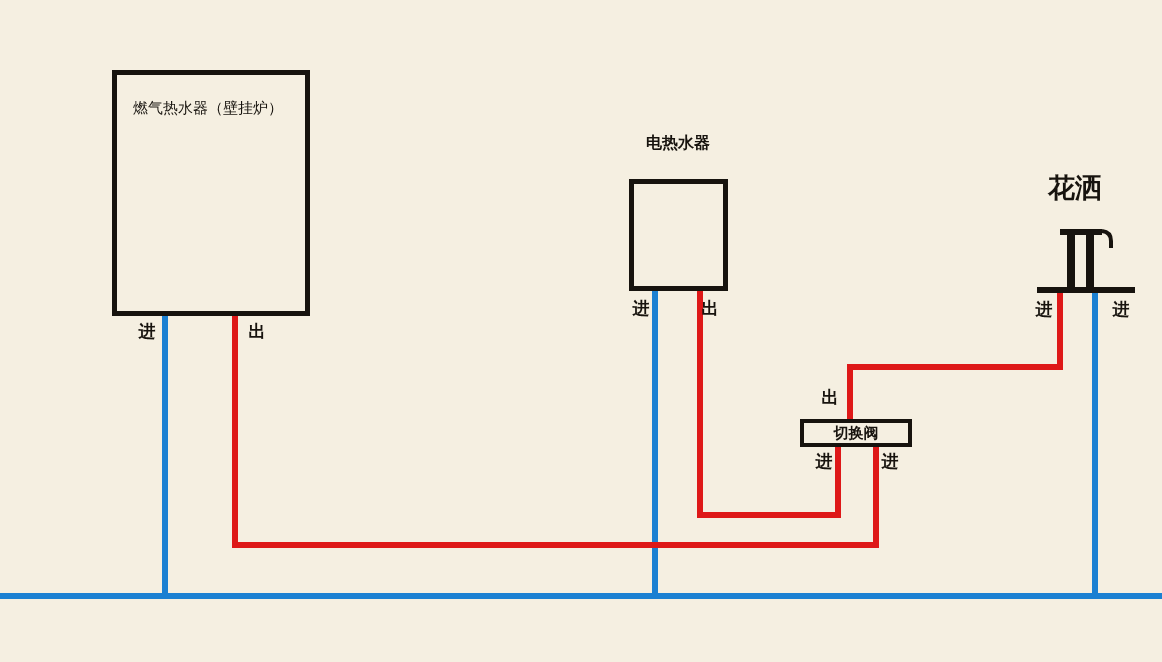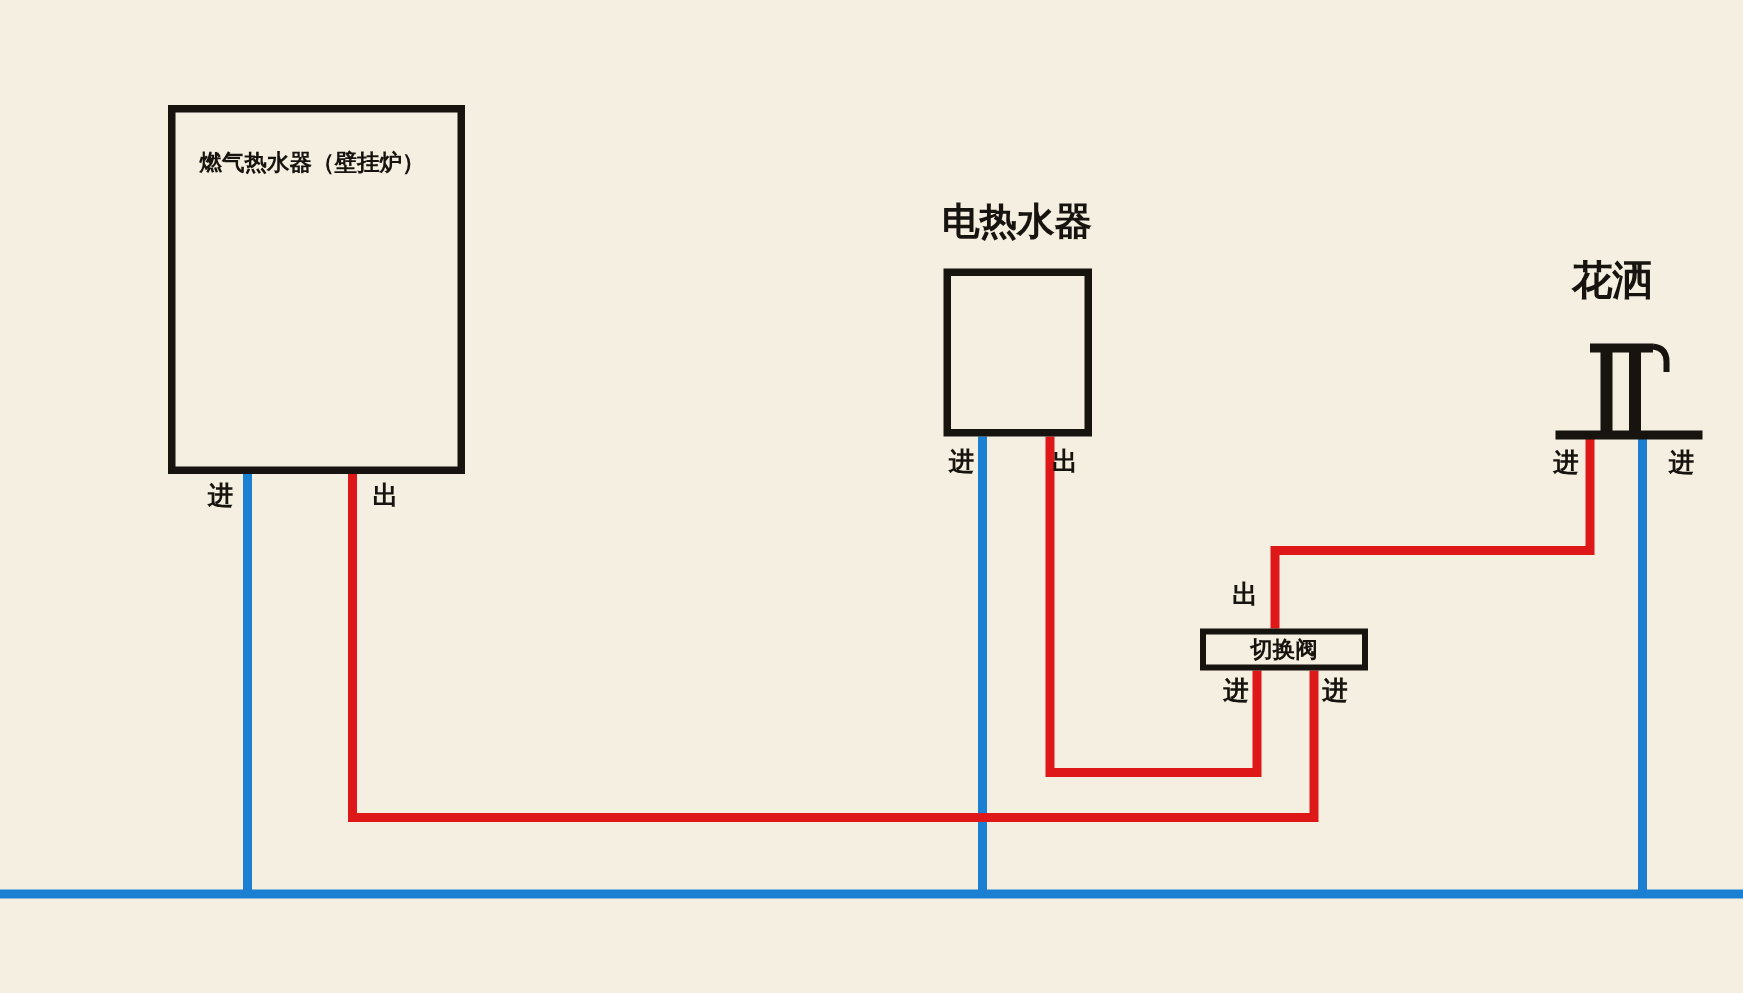--- a/index.html
+++ b/index.html
@@ -35,22 +35,22 @@
     left: 800px; top: 419px; width: 112px; height: 28px;
     border-width: 4px;
     display: flex; align-items: center; justify-content: center;
   }
   .lbl {
     position: absolute;
     font-weight: 700;
     white-space: nowrap;
     line-height: 1;
   }
-  .gas-title   { left: 16px; top: 24px; font-size: 15px; position: absolute; font-weight:700; white-space: nowrap; }
-  .elec-title  { left: 619px; top: 135px; width: 118px; text-align: center; font-size: 25px; }
+  .gas-title   { left: 16px; top: 24px; font-size: 15px; position: absolute; font-weight:400; white-space: nowrap; }
+  .elec-title  { left: 619px; top: 135px; width: 118px; text-align: center; font-size: 16px; }
   .shower-title{ left: 1048px; top: 174px; width: 92px; font-size: 27px; }
   .valve-title { font-size: 15px; font-weight: 700; line-height: 1; }
   .port {
     position: absolute;
     font-weight: 700;
     font-size: 17px;
     line-height: 1;
     transform: translateX(-50%);
     white-space: nowrap;
   }

